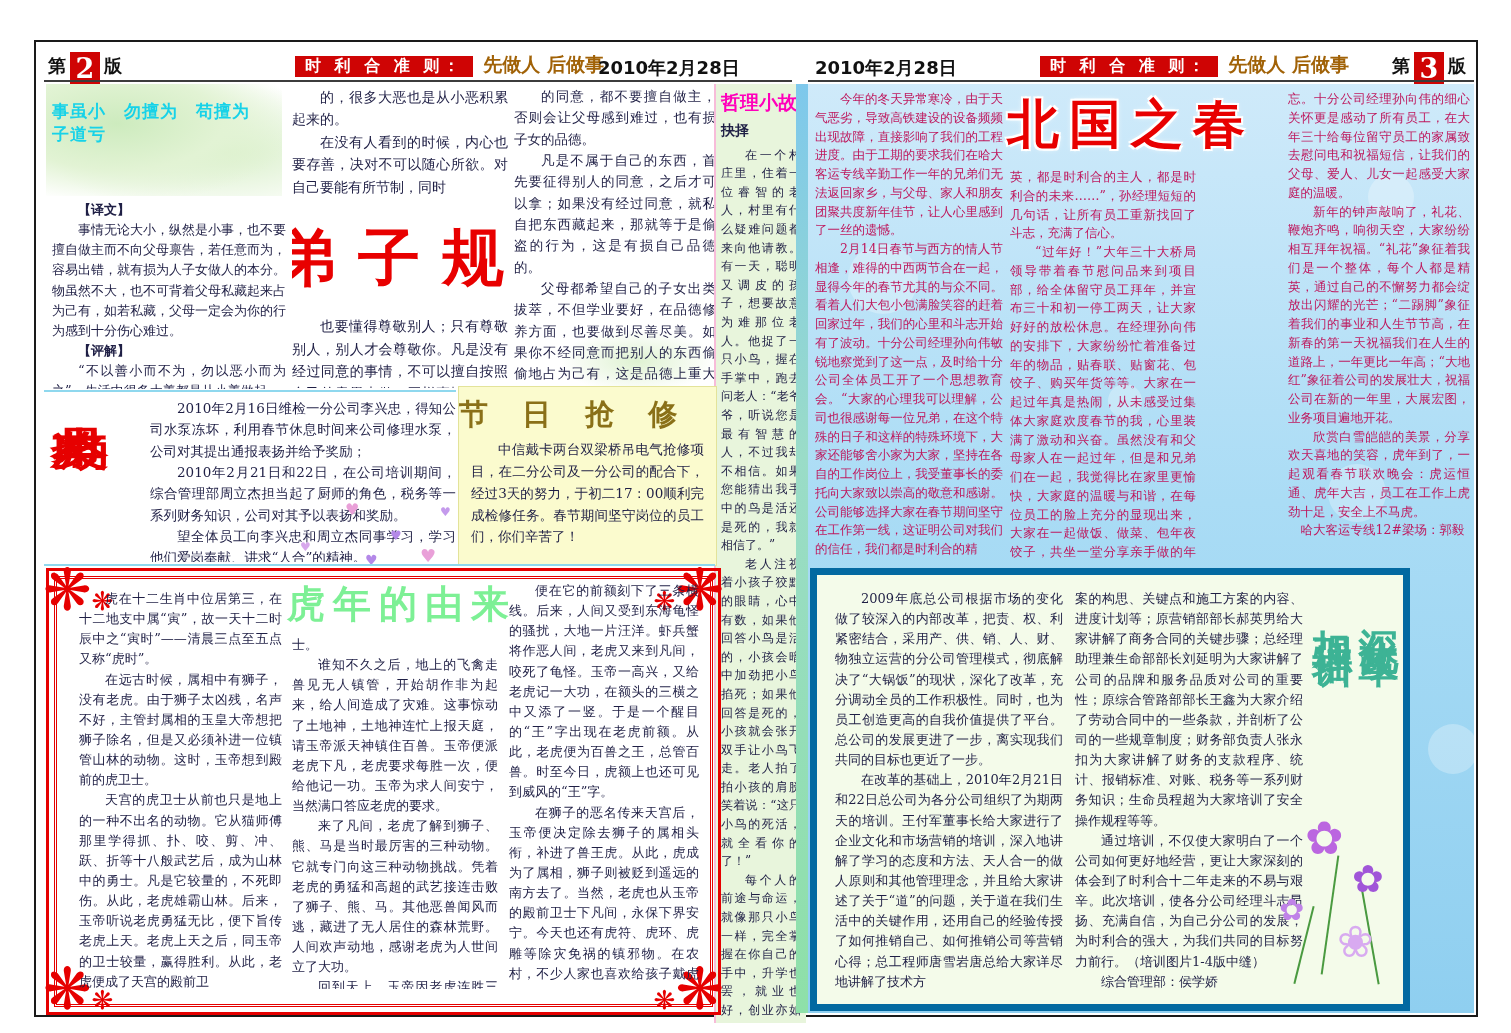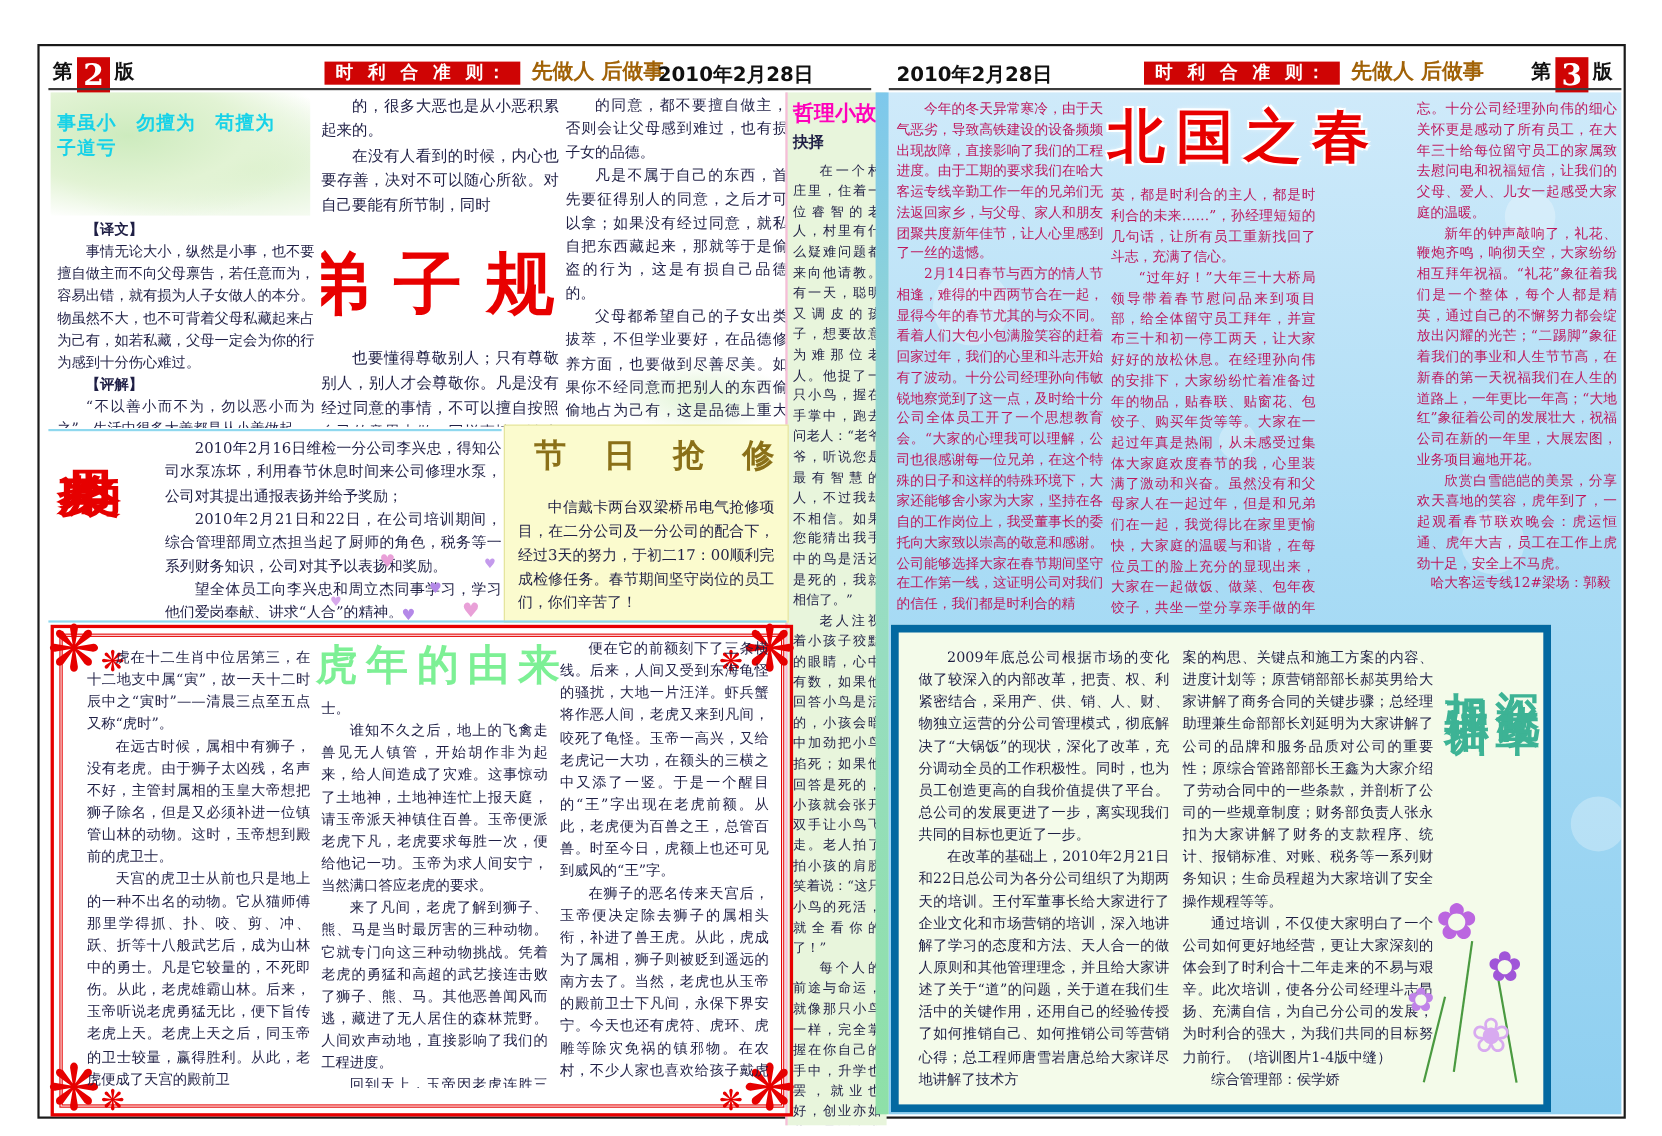--- a/index.html
+++ b/index.html
@@ -45,21 +45,21 @@
   .cyanline{position:absolute;height:2px;background:#8fd8ee;}
   
   .award-title{position:absolute;left:50px;top:394px;height:172px;writing-mode:vertical-rl;
                text-orientation:upright;font-size:40px;font-weight:bold;color:#e60000;
                font-family:"DejaVu Sans",sans-serif;transform:scaleX(1.45);transform-origin:left top;
                line-height:1.05;letter-spacing:2px;}
   .heart{position:absolute;font-family:"DejaVu Sans",sans-serif;}
   
   .repair{position:absolute;left:458px;top:386px;width:257px;height:178px;background:#fbfbce;
           border:1px solid #e3e39a;overflow:hidden;}
-  .repair h3{margin:8px 0 16px 0;text-align:right;font-size:29px;color:#8a7018;letter-spacing:12px;
+  .repair h3{margin:8px 0 4px 0;text-align:left;font-size:29px;color:#8a7018;letter-spacing:12px;
              font-family:"DejaVu Serif",serif;white-space:nowrap;}
   .repair p{margin:0;padding:0 12px;text-indent:2em;font-size:13.5px;line-height:1.62;text-align:justify;}
   
   .tiger{position:absolute;left:46px;top:568px;width:669px;height:441px;border:3px solid #e60000;}
   .tiger-inner{position:absolute;left:5px;top:5px;right:5px;bottom:5px;border:3px double #e60000;}
   .tiger-title{position:absolute;left:238px;top:8px;width:230px;text-align:center;font-size:38px;
                font-weight:bold;color:#7df095;letter-spacing:8px;font-family:"DejaVu Serif",serif;
                white-space:nowrap;}
   .corner{position:absolute;color:#e60000;font-size:58px;line-height:1;font-family:"DejaVu Sans",sans-serif;}
   .corner small{font-size:26px;}
@@ -157,21 +157,21 @@
     <span class="corner" style="right:-6px;bottom:-6px;"><small>❋</small>❋</span>
     <div class="tiger-title">虎年的由来</div>
     <div class="col fs13" style="left:30px;top:18px;width:203px;height:400px;">
       <p>虎在十二生肖中位居第三，在十二地支中属“寅”，故一天十二时辰中之“寅时”——清晨三点至五点又称“虎时”。</p>
       <p>在远古时候，属相中有狮子，没有老虎。由于狮子太凶残，名声不好，主管封属相的玉皇大帝想把狮子除名，但是又必须补进一位镇管山林的动物。这时，玉帝想到殿前的虎卫士。</p>
       <p>天宫的虎卫士从前也只是地上的一种不出名的动物。它从猫师傅那里学得抓、扑、咬、剪、冲、跃、折等十八般武艺后，成为山林中的勇士。凡是它较量的，不死即伤。从此，老虎雄霸山林。后来，玉帝听说老虎勇猛无比，便下旨传老虎上天。老虎上天之后，同玉帝的卫士较量，赢得胜利。从此，老虎便成了天宫的殿前卫</p>
     </div>
     <div class="col fs13" style="left:243px;top:64px;width:206px;height:354px;">
       <p class="noind">士。</p>
       <p>谁知不久之后，地上的飞禽走兽见无人镇管，开始胡作非为起来，给人间造成了灾难。这事惊动了土地神，土地神连忙上报天庭，请玉帝派天神镇住百兽。玉帝便派老虎下凡，老虎要求每胜一次，便给他记一功。玉帝为求人间安宁，当然满口答应老虎的要求。</p>
-      <p>来了凡间，老虎了解到狮子、熊、马是当时最厉害的三种动物。它就专门向这三种动物挑战。凭着老虎的勇猛和高超的武艺接连击败了狮子、熊、马。其他恶兽闻风而逃，藏进了无人居住的森林荒野。人间欢声动地，直接影响了我们的工程进度。</p>
+      <p>来了凡间，老虎了解到狮子、熊、马是当时最厉害的三种动物。它就专门向这三种动物挑战。凭着老虎的勇猛和高超的武艺接连击败了狮子、熊、马。其他恶兽闻风而逃，藏进了无人居住的森林荒野。人间欢声动地，感谢老虎为人世间立了大功。</p>
       <p>回到天上，玉帝因老虎连胜三伏，</p>
     </div>
     <div class="col fs13" style="left:460px;top:10px;width:190px;height:400px;">
       <p>便在它的前额刻下了三条横线。后来，人间又受到东海龟怪的骚扰，大地一片汪洋。虾兵蟹将作恶人间，老虎又来到凡间，咬死了龟怪。玉帝一高兴，又给老虎记一大功，在额头的三横之中又添了一竖。于是一个醒目的“王”字出现在老虎前额。从此，老虎便为百兽之王，总管百兽。时至今日，虎额上也还可见到威风的“王”字。</p>
       <p>在狮子的恶名传来天宫后，玉帝便决定除去狮子的属相头衔，补进了兽王虎。从此，虎成为了属相，狮子则被贬到遥远的南方去了。当然，老虎也从玉帝的殿前卫士下凡间，永保下界安宁。今天也还有虎符、虎环、虎雕等除灾免祸的镇邪物。在农村，不少人家也喜欢给孩子戴虎头帽、穿虎头鞋，就是图个趋吉避邪，吉祥平安。</p>
     </div>
   </div>
 
   <div class="abs hdr" style="left:815px;top:56px;">2010年2月28日</div>
   <div class="abs" style="left:1040px;top:52px;">

